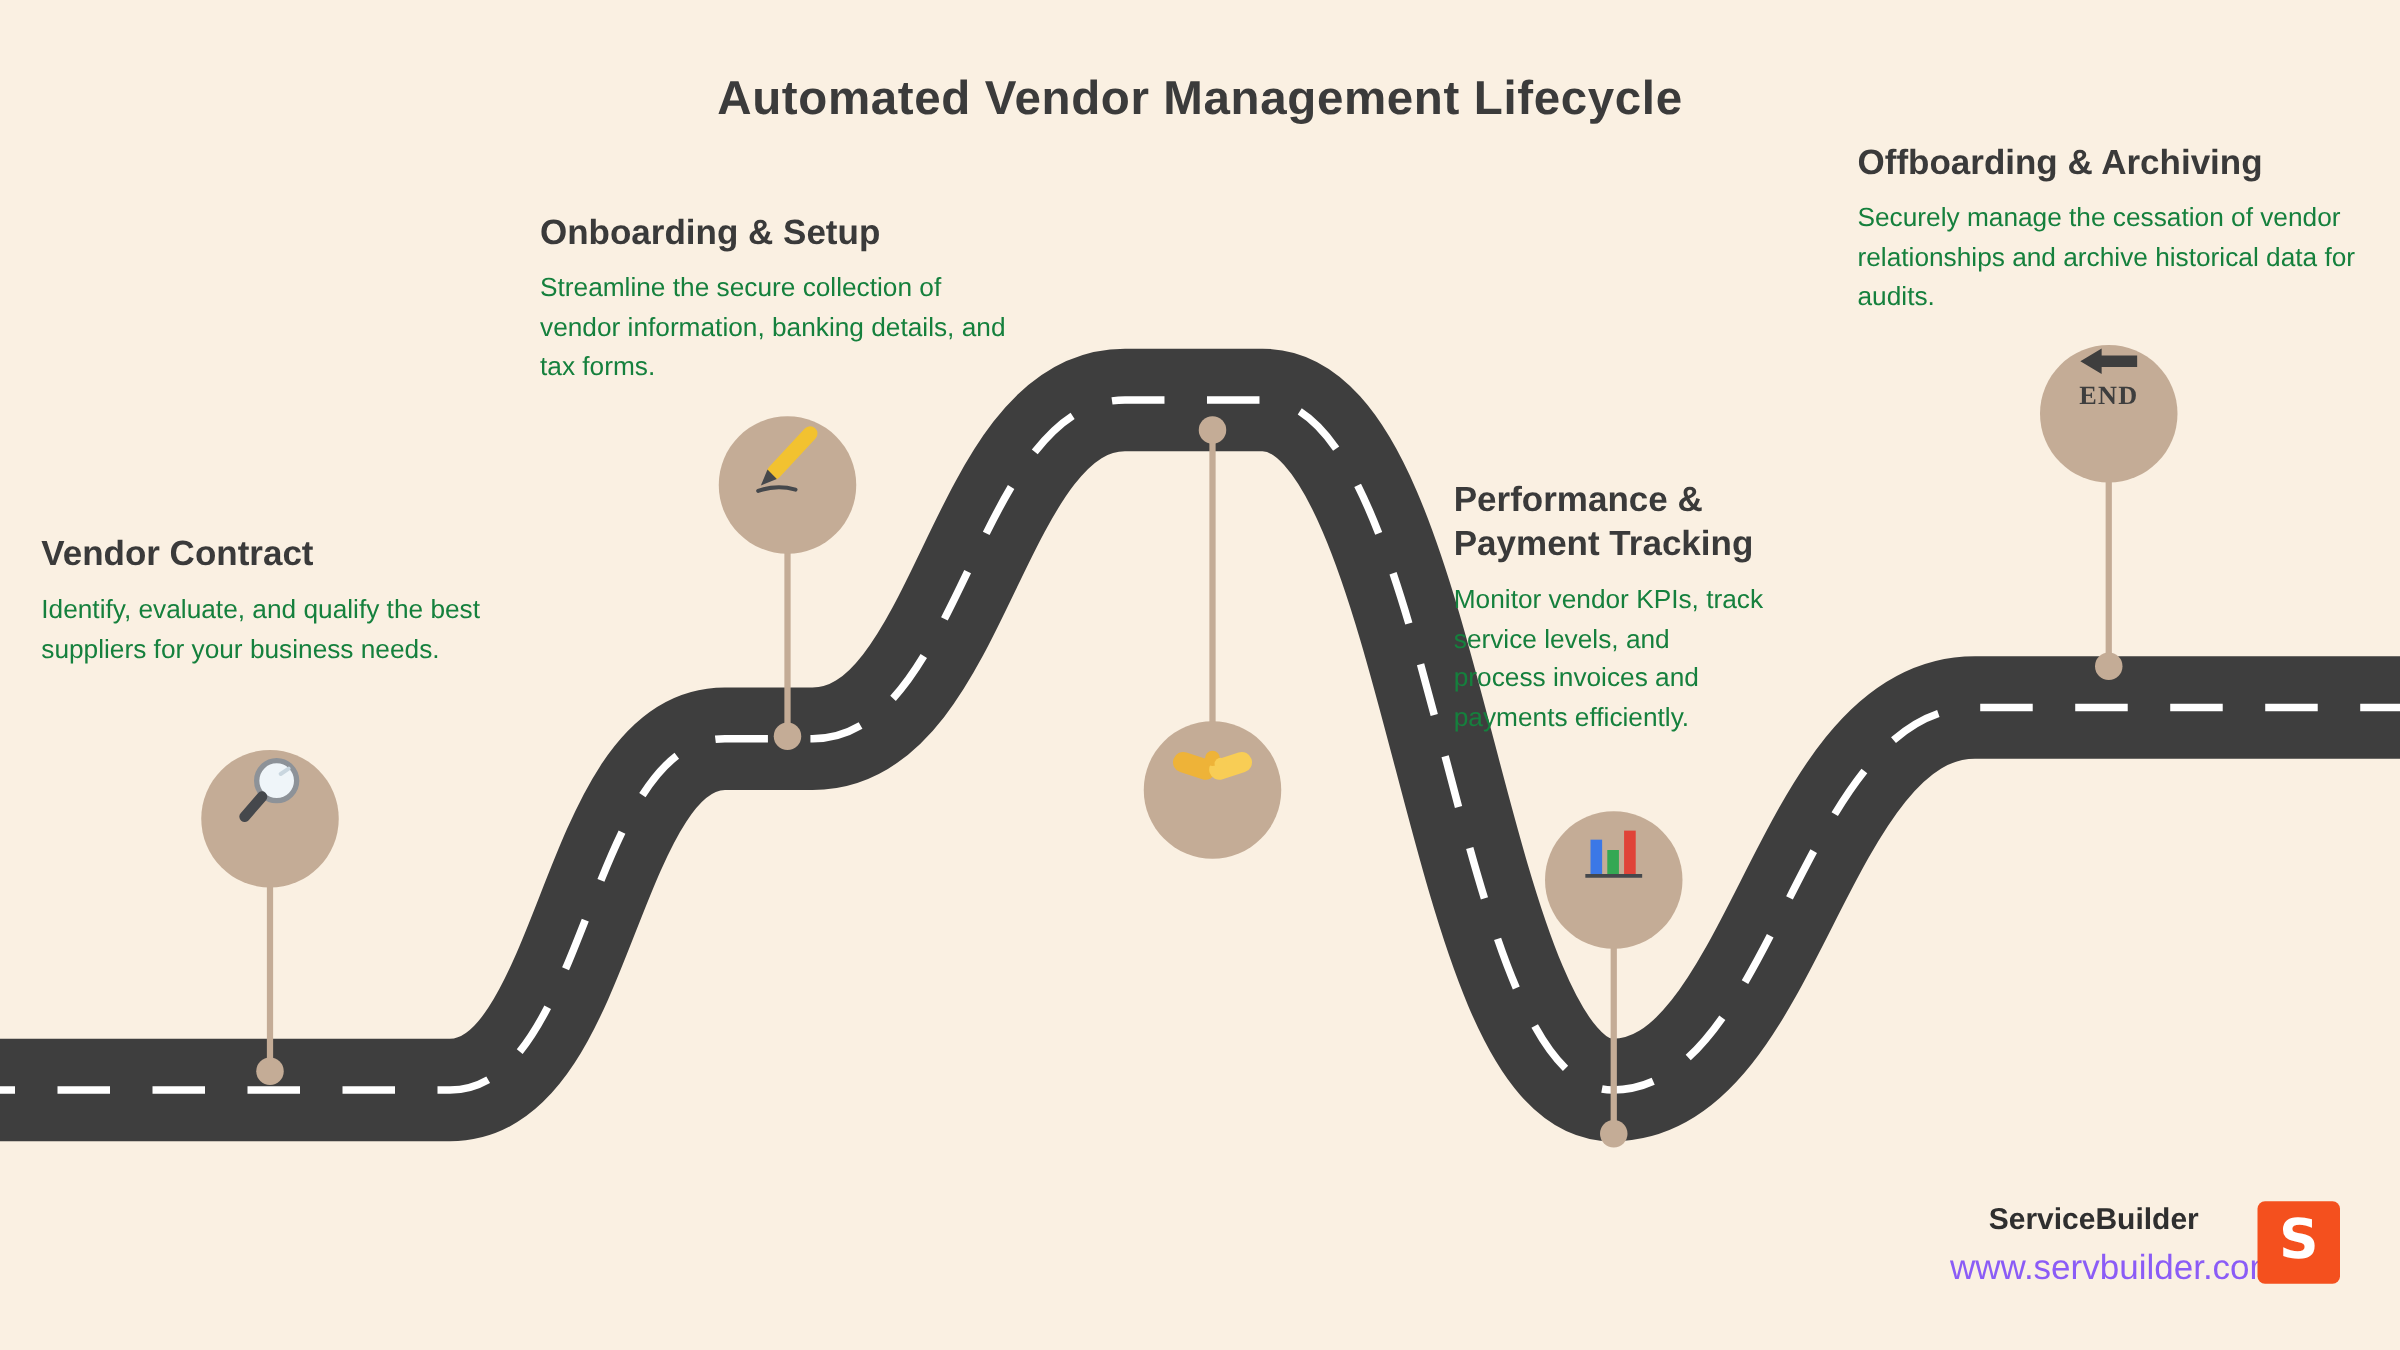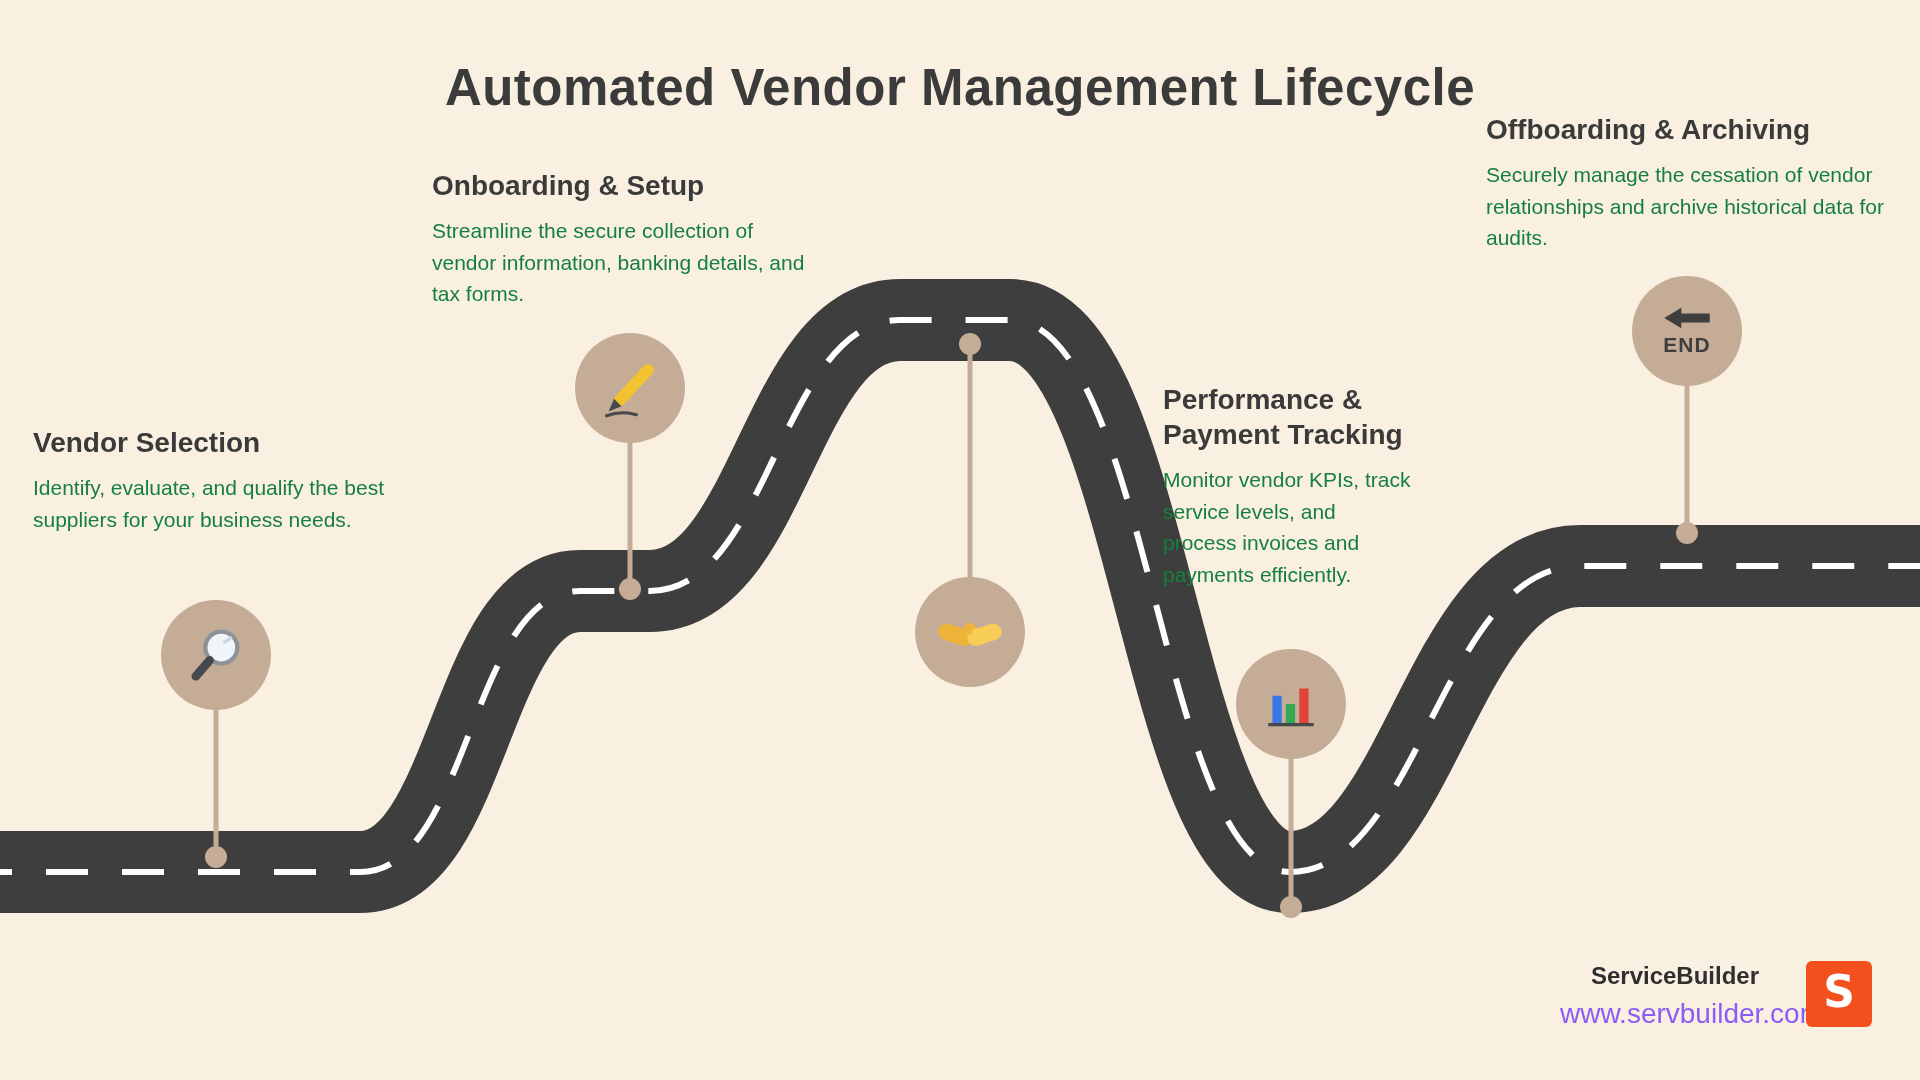--- a/index.html
+++ b/index.html
@@ -18,21 +18,21 @@
     top: 0; left: 0;
     z-index: 1;
   }
 
   .main-title {
     position: absolute;
     top: 58px;
     left: 0;
     width: 100%;
     text-align: center;
-    font-size: 51px;
+    font-size: 38px;
     font-weight: 700;
     color: #3b3b3b;
     z-index: 3;
     letter-spacing: 0.5px;
   }
 
   .stage {
     position: absolute;
     text-align: left;
     z-index: 3;
@@ -58,22 +58,22 @@
 
   .icon-circle {
     position: absolute;
     width: 110px;
     height: 110px;
     border-radius: 50%;
     background: #c4ac96;
     display: flex;
     flex-direction: column;
     align-items: center;
-    justify-content: center;
     z-index: 2;
+    font-family: Liberation Serif, serif;
   }
   .circle-1 { left: 161px;  top: 600px; }
   .circle-2 { left: 575px;  top: 333px; }
   .circle-3 { left: 915px;  top: 577px; }
   .circle-4 { left: 1236px; top: 649px; }
   .circle-5 { left: 1632px; top: 276px; }
 
   .end-label {
     font-size: 21px;
     font-weight: 700;
@@ -142,21 +142,21 @@
     <line x1="1291" y1="704" x2="1291" y2="907" stroke="#c4ac96" stroke-width="5"></line>
     <circle cx="1291" cy="907" r="11" fill="#c4ac96"></circle>
 
     <line x1="1687" y1="331" x2="1687" y2="533" stroke="#c4ac96" stroke-width="5"></line>
     <circle cx="1687" cy="533" r="11" fill="#c4ac96"></circle>
   </svg>
 
   <h1 class="main-title">Automated Vendor Management Lifecycle</h1>
 
   <div class="stage stage-1">
-    <div class="stage-title">Vendor Selection</div>
+    <div class="stage-title">Vendor Contract</div>
     <div class="stage-desc">Identify, evaluate, and qualify the best suppliers for your business needs.</div>
   </div>
 
   <div class="stage stage-2">
     <div class="stage-title">Onboarding &amp; Setup</div>
     <div class="stage-desc">Streamline the secure collection of vendor information, banking details, and tax forms.</div>
   </div>
 
 
   <div class="stage stage-4">

